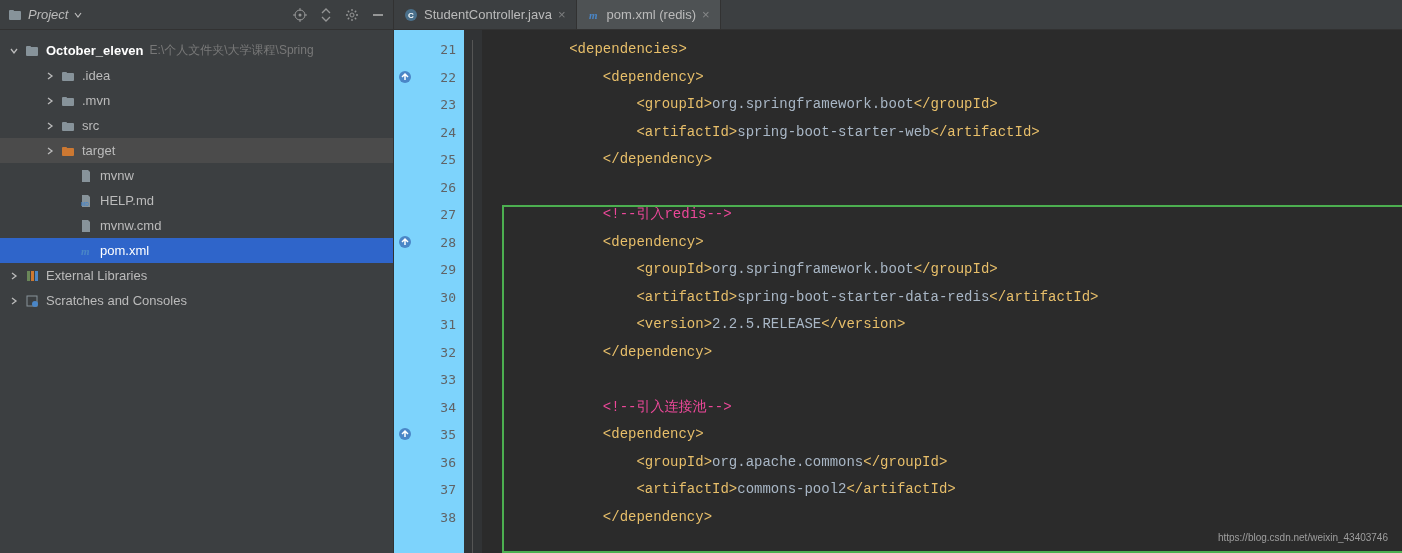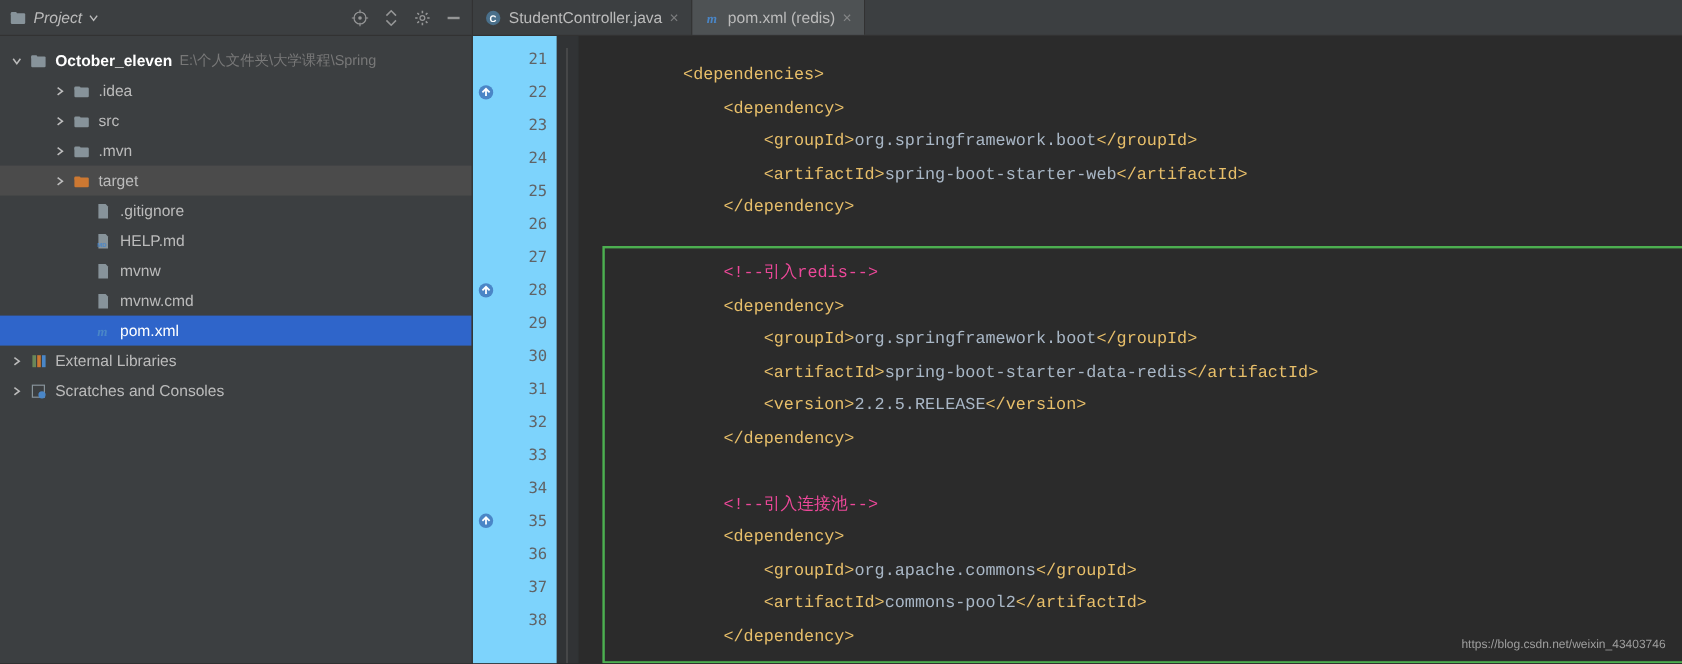--- a/index.html
+++ b/index.html
@@ -152,21 +152,21 @@
     .fold-line {
       position: absolute;
       left: 8px;
       top: 10px;
       bottom: 0;
       width: 1px;
       background: #555;
     }
     .code {
       flex: 1;
-      padding: 20px 0;
+      padding: 6px 0;
       font-family: Consolas, "Courier New", monospace;
       font-size: 14px;
       line-height: 27.5px;
       position: relative;
       overflow: hidden;
     }
     .line { white-space: pre; padding-left: 20px; }
     .gutter .ln { line-height: 27.5px; }
     
     
@@ -271,36 +271,36 @@
               <svg width="10" height="10" viewBox="0 0 10 10">
                 <path d="M3 2 L7 5 L3 8" stroke="#bbb" fill="none" stroke-width="1.3"></path>
               </svg>
             </span>
             <span class="tree-icon">
               <svg width="14" height="14" viewBox="0 0 14 14">
                 <rect x="1" y="4" width="12" height="8" fill="#87939a" rx="1"></rect>
                 <rect x="1" y="3" width="5" height="3" fill="#87939a" rx="1"></rect>
               </svg>
             </span>
-            <span class="tree-label">src</span>
+            <span class="tree-label">.mvn</span>
           </div>
           <div class="tree-item">
             <span class="tree-indent" style="width:40px"></span>
             <span class="chevron">
               <svg width="10" height="10" viewBox="0 0 10 10">
                 <path d="M3 2 L7 5 L3 8" stroke="#bbb" fill="none" stroke-width="1.3"></path>
               </svg>
             </span>
             <span class="tree-icon">
               <svg width="14" height="14" viewBox="0 0 14 14">
                 <rect x="1" y="4" width="12" height="8" fill="#87939a" rx="1"></rect>
                 <rect x="1" y="3" width="5" height="3" fill="#87939a" rx="1"></rect>
               </svg>
             </span>
-            <span class="tree-label">.mvn</span>
+            <span class="tree-label">src</span>
           </div>
           <div class="tree-item highlighted">
             <span class="tree-indent" style="width:40px"></span>
             <span class="chevron">
               <svg width="10" height="10" viewBox="0 0 10 10">
                 <path d="M3 2 L7 5 L3 8" stroke="#bbb" fill="none" stroke-width="1.3"></path>
               </svg>
             </span>
             <span class="tree-icon">
               <svg width="14" height="14" viewBox="0 0 14 14">
@@ -311,42 +311,32 @@
             <span class="tree-label">target</span>
           </div>
           <div class="tree-item">
             <span class="tree-indent" style="width:58px"></span>
             <span class="chevron"></span>
             <span class="tree-icon">
               <svg width="14" height="14" viewBox="0 0 14 14">
                 <path d="M3 1 L9 1 L11 3 L11 13 L3 13 Z" fill="#87939a"></path>
               </svg>
             </span>
-            <span class="tree-label">.gitignore</span>
+            <span class="tree-label">mvnw</span>
           </div>
           <div class="tree-item">
             <span class="tree-indent" style="width:58px"></span>
             <span class="chevron"></span>
             <span class="tree-icon">
               <svg width="14" height="14" viewBox="0 0 14 14">
                 <path d="M3 1 L9 1 L11 3 L11 13 L3 13 Z" fill="#87939a"></path>
                 <text x="2" y="12" font-size="5" fill="#4a86c7" font-weight="bold">MD</text>
               </svg>
             </span>
             <span class="tree-label">HELP.md</span>
-          </div>
-          <div class="tree-item">
-            <span class="tree-indent" style="width:58px"></span>
-            <span class="chevron"></span>
-            <span class="tree-icon">
-              <svg width="14" height="14" viewBox="0 0 14 14">
-                <path d="M3 1 L9 1 L11 3 L11 13 L3 13 Z" fill="#87939a"></path>
-              </svg>
-            </span>
-            <span class="tree-label">mvnw</span>
           </div>
           <div class="tree-item">
             <span class="tree-indent" style="width:58px"></span>
             <span class="chevron"></span>
             <span class="tree-icon">
               <svg width="14" height="14" viewBox="0 0 14 14">
                 <path d="M3 1 L9 1 L11 3 L11 13 L3 13 Z" fill="#87939a"></path>
               </svg>
             </span>
             <span class="tree-label">mvnw.cmd</span>

